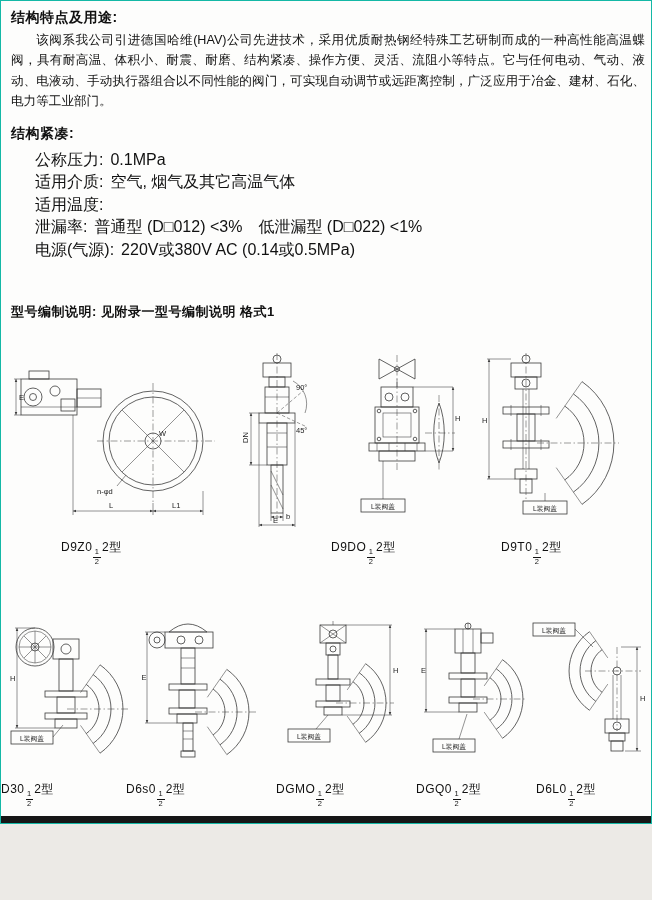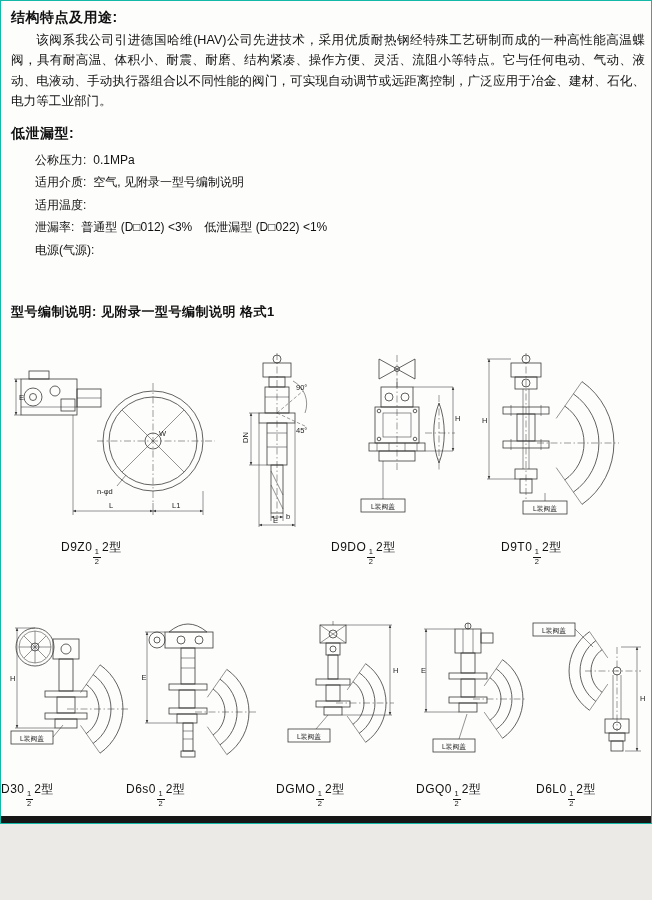--- a/index.html
+++ b/index.html
@@ -2,21 +2,21 @@
 <html><head>
 <meta charset="utf-8">
 <style>
   *{margin:0;padding:0;box-sizing:border-box}
   html,body{width:652px;height:900px}
   body{background:#eceae6;font-family:"Liberation Sans","DejaVu Sans",sans-serif;color:#111}
   .page{position:relative;width:652px;height:824px;background:#fdfdfc;border:1px solid #14b8a6;overflow:hidden}
   .abs{position:absolute}
   .h-bold{font-weight:bold;font-size:14px;letter-spacing:.5px}
   .para{font-size:12.6px;line-height:1.62;text-align:justify;text-indent:2em}
-  .perf-line{font-size:12px;height:22.5px;display:flex;align-items:center}
+  .perf-line{font-size:16px;height:22.5px;display:flex;align-items:center}
   .perf-label{margin-right:7px;white-space:nowrap}
   .perf-value{white-space:nowrap}
   .caption{font-size:12px;text-align:left;letter-spacing:.5px;white-space:nowrap}
   .frac{display:inline-flex;flex-direction:column;align-items:center;vertical-align:-3px;font-size:7.5px;line-height:1.15;margin:0 1px}
   .frac .n{border-bottom:.8px solid #111;padding:0 1.5px}
   .fig{position:absolute}
   .fig line,.fig path,.fig rect,.fig circle,.fig ellipse,.fig polygon{stroke:#3a3a3a;fill:none;stroke-width:.8}
   .fig .thin{stroke-width:.55}
   .fig .cl{stroke-width:.5;stroke-dasharray:7 2.5 1.5 2.5}
   .fig .dsh{stroke-width:.5;stroke-dasharray:3.5 2}
@@ -37,40 +37,41 @@
     <defs>
       <marker id="ar" viewBox="0 0 8 8" markerWidth="7" markerHeight="7" refX="6.8" refY="4" orient="auto-start-reverse">
         <path d="M0,1.2 L6.8,4 L0,6.8 Z" fill="#3a3a3a" stroke="none"></path>
       </marker>
     </defs>
   </svg>
 
   <div class="abs h-bold" style="left:10px;top:8px">结构特点及用途:</div>
   <div class="abs para" style="left:10px;top:29px;width:634px">该阀系我公司引进德国哈维(HAV)公司先进技术，采用优质耐热钢经特殊工艺研制而成的一种高性能高温蝶阀，具有耐高温、体积小、耐震、耐磨、结构紧凑、操作方便、灵活、流阻小等特点。它与任何电动、气动、液动、电液动、手动执行器组合以不同性能的阀门，可实现自动调节或远距离控制，广泛应用于冶金、建材、石化、电力等工业部门。</div>
 
-  <div class="abs h-bold" style="left:10px;top:124px">低泄漏型:</div>
+  <div class="abs h-bold" style="left:10px;top:124px">结构紧凑:</div>
 
   <div class="abs" style="left:34px;top:148px;width:600px">
     <div class="perf-line">
       <span class="perf-label">公称压力:</span>
       <span class="perf-value">0.1MPa</span>
     </div>
     <div class="perf-line">
       <span class="perf-label">适用介质:</span>
-      <span class="perf-value">空气, 见附录一型号编制说明</span>
+      <span class="perf-value">空气, 烟气及其它高温气体</span>
     </div>
     <div class="perf-line">
       <span class="perf-label">适用温度:</span>
     </div>
     <div class="perf-line">
       <span class="perf-label">泄漏率:</span>
       <span class="perf-value">普通型 (D□012) &lt;3%　低泄漏型 (D□022) &lt;1%</span>
     </div>
     <div class="perf-line">
       <span class="perf-label">电源(气源):</span>
+      <span class="perf-value">220V或380V AC (0.14或0.5MPa)</span>
     </div>
   </div>
 
   <div class="abs h-bold" style="left:10px;top:302px;font-size:13px">型号编制说明: 见附录一型号编制说明 格式1</div>
 
   <svg class="fig" style="left:12px;top:352px" width="215" height="175" viewBox="0 0 215 175">
     <rect x="8" y="26" width="56" height="36"></rect>
     <rect x="16" y="18" width="20" height="8"></rect>
     <circle cx="20" cy="44" r="9"></circle>
       <circle cx="20" cy="44" r="3.5"></circle>

